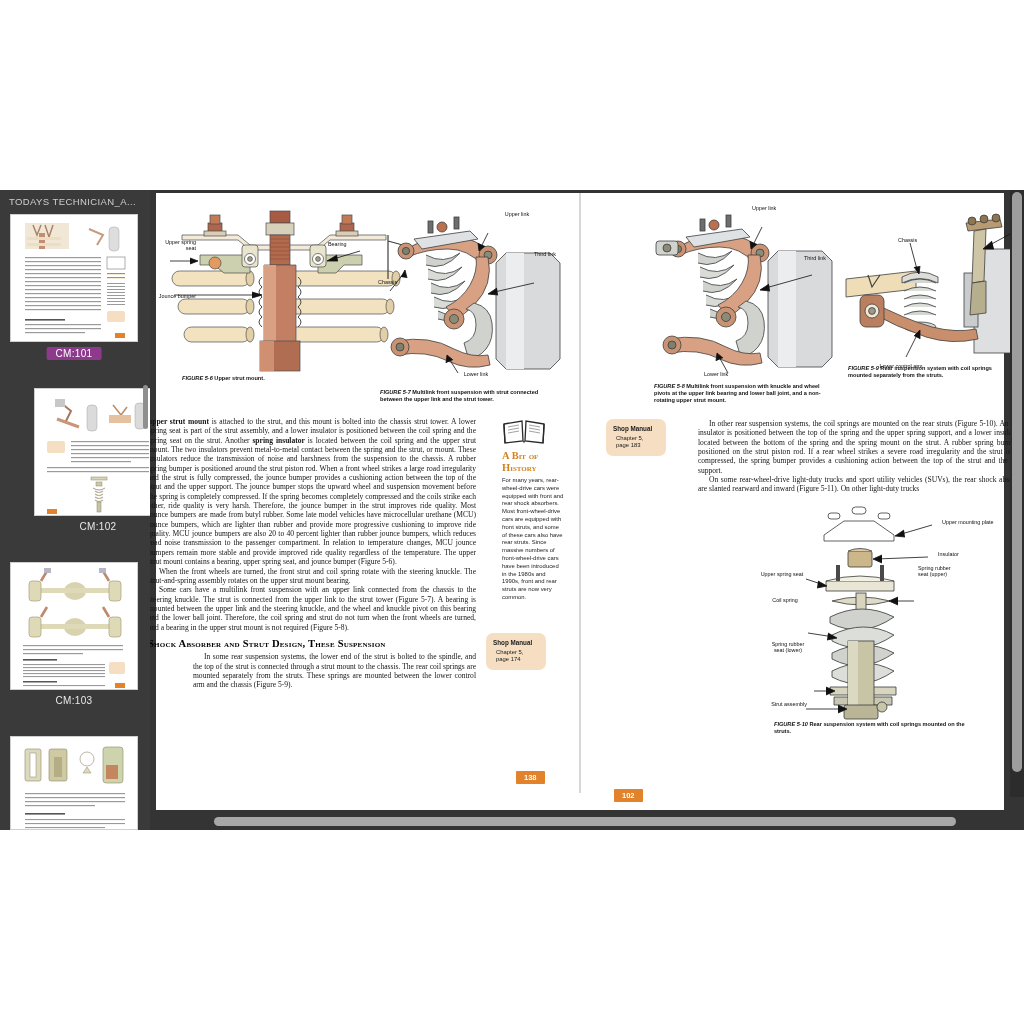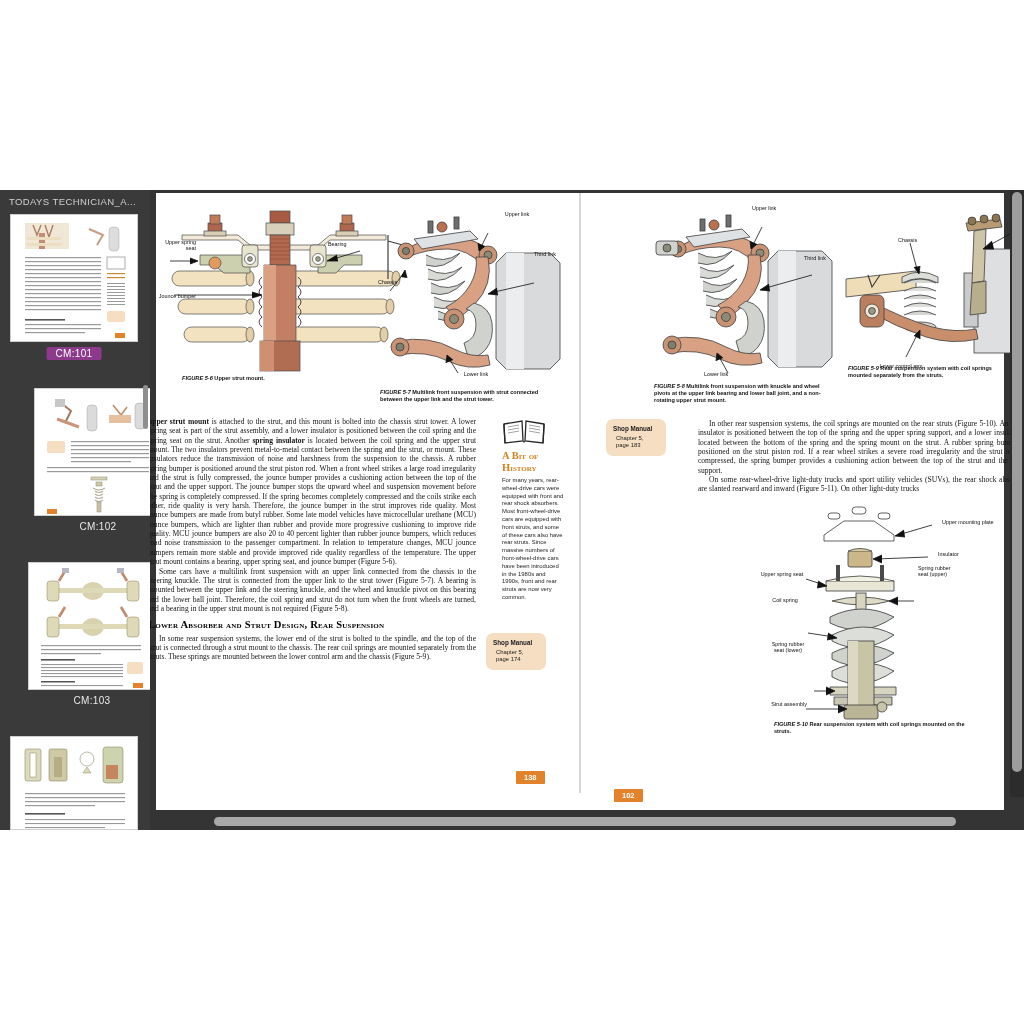--- a/index.html
+++ b/index.html
@@ -204,21 +204,21 @@
               <path d="M58 99 q6 4 12 0" stroke-width=".8"></path>
               <path d="M60 102 q4 3 8 0 M60 105 q4 3 8 0 M60 108 q4 3 8 0 M60 111 q4 3 8 0" stroke-width="1.2" stroke="#b6b09a"></path>
               <rect x="62" y="113" width="4" height="10" fill="#c9c2a6" stroke="#8a8a6a" stroke-width=".5"></rect>
             </g>
             <rect x="12" y="120" width="10" height="5" fill="#e2822a"></rect>
           </svg>
         </div>
         <div class="thumb-label">CM:102</div>
       </div>
 
-      <div class="thumb-wrap" style="top:372px;margin-left:18px;">
+      <div class="thumb-wrap" style="top:372px;">
         <div class="thumb" style="height:128px;">
           <svg width="128" height="128" viewBox="0 0 128 128">
             <rect x="0" y="0" width="128" height="128" fill="#fff"></rect>
             <g>
               <ellipse cx="64" cy="28" rx="11" ry="9" fill="#d8d3ae"></ellipse>
               <rect x="28" y="25" width="72" height="5" fill="#ded9b6"></rect>
               <rect x="18" y="18" width="12" height="20" rx="3" fill="#ded9b6" stroke="#9a9470" stroke-width=".6"></rect>
               <rect x="98" y="18" width="12" height="20" rx="3" fill="#ded9b6" stroke="#9a9470" stroke-width=".6"></rect>
               <path d="M30 18 L36 8 M98 18 L92 8" stroke="#bf8a6c" stroke-width="2.6"></path>
               <rect x="33" y="5" width="7" height="5" fill="#b6b6c4"></rect>
@@ -412,23 +412,24 @@
         <div class="lbl" style="left:374px;top:58px;text-align:center;width:30px;">Third link</div>
         <div class="lbl" style="left:222px;top:86px;">Chassis</div>
         <div class="lbl" style="left:304px;top:178px;text-align:center;width:32px;">Lower link</div>
         <div class="cap" style="left:224px;top:196px;width:180px;">
           <i>FIGURE 5-7</i>
           <span>Multilink front suspension with strut connected between the upper link and the strut tower.</span>
         </div>
 
         <div class="col body-text" style="left:-8px;top:224px;width:328px;">
           <p><b>upper strut mount</b><span> is attached to the strut, and this mount is bolted into the chassis strut tower. A lower spring seat is part of the strut assembly, and a lower insulator is positioned between the coil spring and the spring seat on the strut. Another </span><b>spring insulator</b><span> is located between the coil spring and the upper strut mount. The two insulators prevent metal-to-metal contact between the spring and the strut, or mount. These insulators reduce the transmission of noise and harshness from the suspension to the chassis. A rubber spring bumper is positioned around the strut piston rod. When a front wheel strikes a large road irregularity and the strut is fully compressed, the jounce bumper provides a cushioning action between the top of the strut and the upper support. The jounce bumper stops the upward wheel and suspension movement before the spring is completely compressed. If the spring becomes completely compressed and the coils strike each other, ride quality is very harsh. Therefore, the jounce bumper in the strut improves ride quality. Most jounce bumpers are made from butyl rubber. Some late model vehicles have microcellular urethane (MCU) jounce bumpers, which are lighter than rubber and provide more progressive cushioning to improve ride quality. MCU jounce bumpers are also 20 to 40 percent lighter than rubber jounce bumpers, which reduces road noise transmission to the passenger compartment. In relation to temperature changes, MCU jounce bumpers remain more stable and provide improved ride quality regardless of the temperature. The upper strut mount contains a bearing, upper spring seat, and jounce bumper (Figure 5-6).</span></p>
+          <p>When the front wheels are turned, the front strut and coil spring rotate with the steering knuckle. The strut-and-spring assembly rotates on the upper strut mount bearing.</p>
           <p>Some cars have a multilink front suspension with an upper link connected from the chassis to the steering knuckle. The strut is connected from the upper link to the strut tower (Figure 5-7). A bearing is mounted between the upper link and the steering knuckle, and the wheel and knuckle pivot on this bearing and the lower ball joint. Therefore, the coil spring and strut do not turn when the front wheels are turned, and a bearing in the upper strut mount is not required (Figure 5-8).</p>
-          <div class="head">Lower Absorber and Strut Design, Rear Suspension</div>
-          <p style="text-indent:11px;">In some rear suspension systems, the lower end of the strut is bolted to the spindle, and the top of the strut is connected through a strut mount to the chassis. The rear coil springs are mounted separately from the struts. These springs are mounted between the lower control arm and the chassis (Figure 5-9).</p>
+          <div class="head">Shock Absorber and Strut Design, These Suspension</div>
+          <p style="text-indent:11px;margin-left:45px;">In some rear suspension systems, the lower end of the strut is bolted to the spindle, and the top of the strut is connected through a strut mount to the chassis. The rear coil springs are mounted separately from the struts. These springs are mounted between the lower control arm and the chassis (Figure 5-9).</p>
         </div>
 
         <div class="history" style="left:330px;top:226px;margin-left:16px;">
           <svg class="bookicon" viewBox="0 0 44 26">
             <path d="M2 5 L20 2 L21 22 L3 24 Z" fill="#fff" stroke="#2a2a2a" stroke-width="1.3"></path>
             <path d="M42 5 L24 2 L23 22 L41 24 Z" fill="#fff" stroke="#2a2a2a" stroke-width="1.3"></path>
             <path d="M21 22 L22 24.5 L23 22" fill="#2a2a2a"></path>
             <path d="M2 5 L2 8 L3 24 M42 5 L42 8 L41 24" stroke="#2a2a2a" stroke-width="1.3" fill="none"></path>
             <path d="M6 8 L17 6 M6 11 L17 9 M6 14 L17 12" stroke="#7a7a7a" stroke-width=".7"></path>
             <path d="M38 8 L27 6 M38 11 L27 9 M38 14 L27 12" stroke="#7a7a7a" stroke-width=".7"></path>

